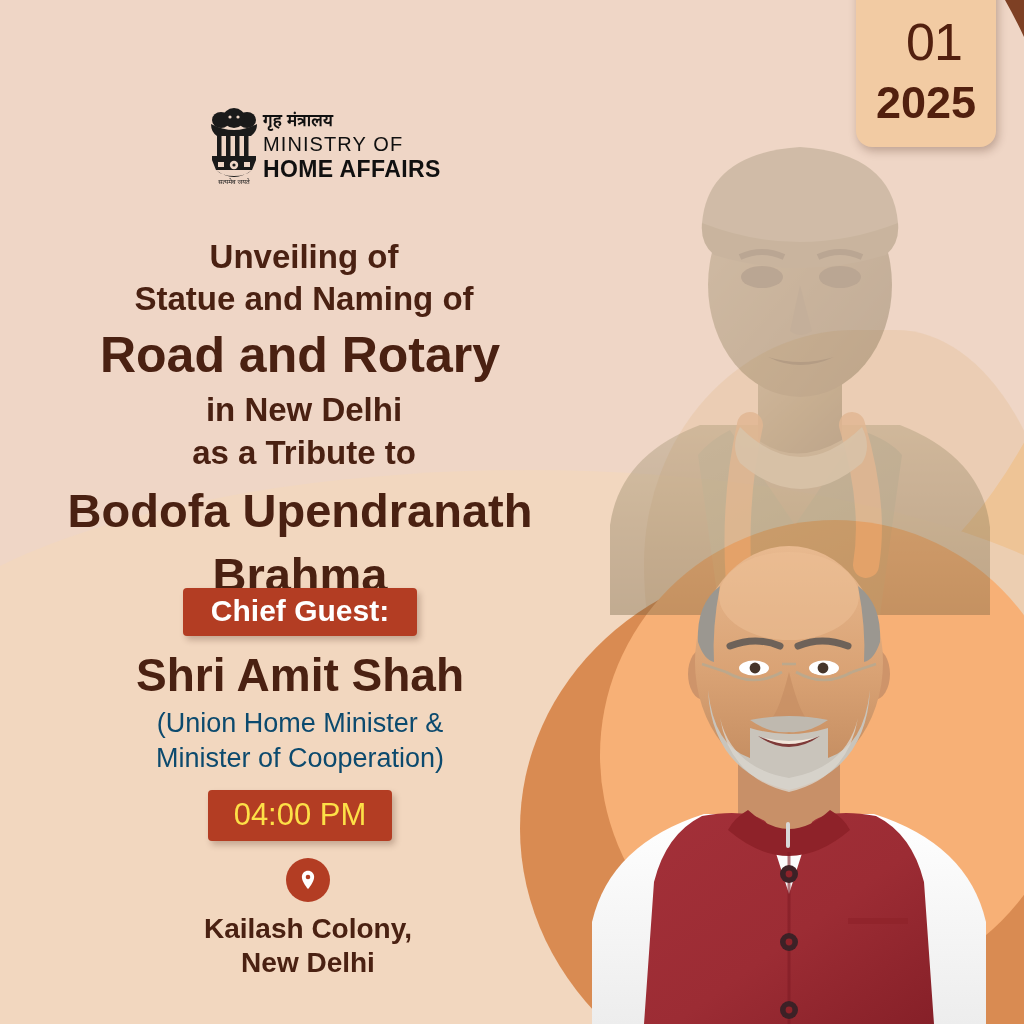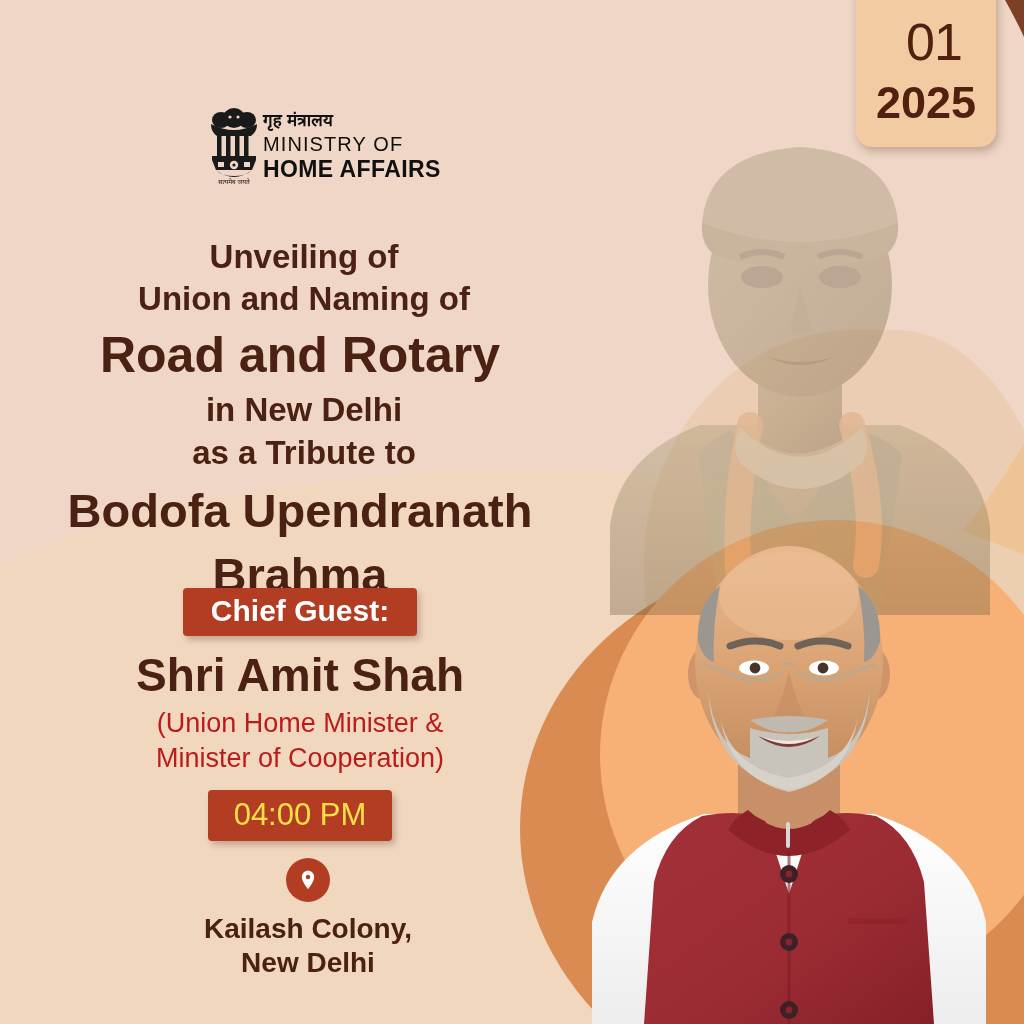--- a/index.html
+++ b/index.html
@@ -103,21 +103,21 @@
     display:inline-block; background:#B33D23; color:#fff;
     font-size:30px; font-weight:bold; padding:8px 28px 10px;
     border-radius:4px; line-height:1;
     box-shadow:3px 4px 6px rgba(60,25,10,.25);
   }
   .guest-name {
     font-size:46px; font-weight:bold; color:#4A2112;
     margin-top:16px; line-height:1;
   }
   .guest-role {
-    font-size:27px; color:#b91c1c; line-height:1.28; margin-top:8px;
+    font-size:27px; color:#0c4a6e; line-height:1.28; margin-top:8px;
   }
 
   
   .time-block { position:absolute; left:0; top:790px; width:600px; text-align:center; }
   .time-tag {
     display:inline-block; background:#B33D23; color:#fde047;
     font-size:31px; font-weight:normal; padding:9px 26px 11px;
     border-radius:4px; line-height:1;
     box-shadow:3px 4px 6px rgba(60,25,10,.25);
   }
@@ -238,21 +238,21 @@
     </div>
     <div class="ministry-text">
       <div class="m-hindi">गृह मंत्रालय</div>
       <div class="m-l1">MINISTRY OF</div>
       <div class="m-l2">HOME AFFAIRS</div>
     </div>
   </div>
 
   <div class="headline">
     <div class="h-sm">Unveiling of</div>
-    <div class="h-sm">Union and Naming of</div>
+    <div class="h-sm">Statue and Naming of</div>
     <div class="h-big">Road and Rotary</div>
     <div class="h-sm">in New Delhi</div>
     <div class="h-sm">as a Tribute to</div>
     <div class="h-name">Bodofa Upendranath</div>
     <div class="h-name">Brahma</div>
   </div>
 
   <div class="guest-block">
     <div class="tag">Chief Guest:</div>
     <div class="guest-name">Shri Amit Shah</div>

